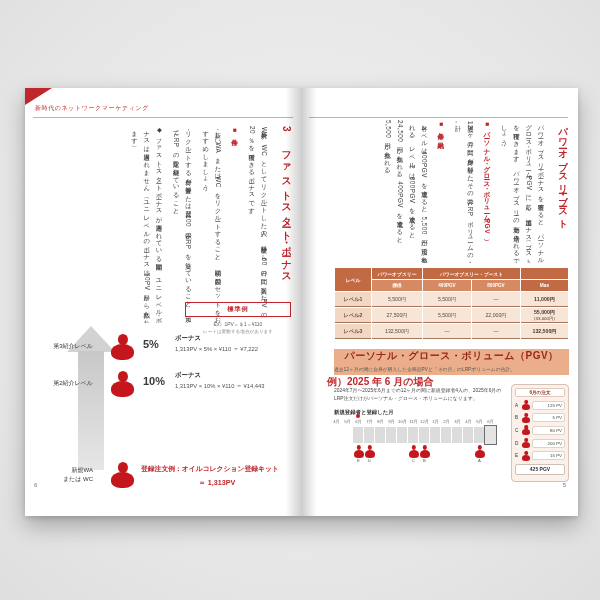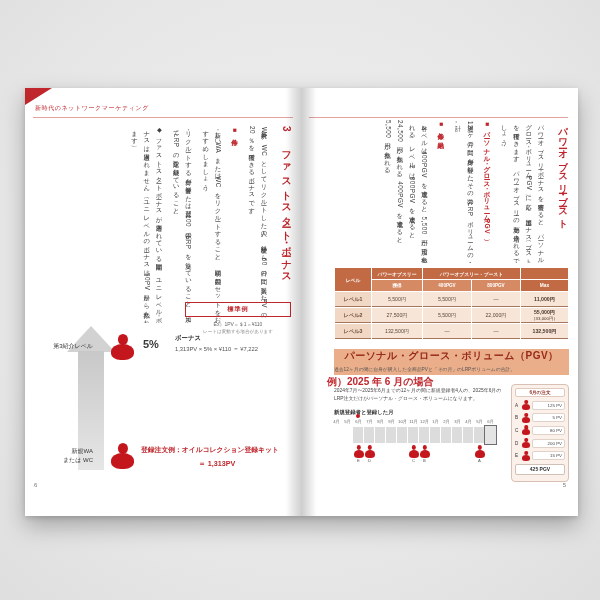--- a/index.html
+++ b/index.html
@@ -158,21 +158,30 @@
 
     <div class="d-row" style="top:244px;">
       <div class="d-label">第3紹介レベル</div>
       <span class="person p-lg d-person"></span>
       <div class="d-pct">5%</div>
       <div class="d-bonus">
         <div class="b1">ボーナス</div>
         <div class="b2">1,313PV × 5% × ¥110 ＝ ¥7,222</div>
       </div>
     </div>
-    <div class="d-row" style="top:353px;">
+    <div class="d-row" style="top:281px;">
+      <div class="d-label">第2紹介レベル</div>
+      <span class="person p-lg d-person"></span>
+      <div class="d-pct">10%</div>
+      <div class="d-bonus">
+        <div class="b1">ボーナス</div>
+        <div class="b2">1,313PV × 10% × ¥110 ＝ ¥14,443</div>
+      </div>
+    </div>
+    <div class="d-row" style="top:372px;">
       <div class="base-label">
         <div>新規WA</div>
         <div>または WC</div>
       </div>
       <span class="person p-lg d-person"></span>
       <div class="reg-red">
         <div class="r1">登録注文例：オイルコレクション登録キット</div>
         <div class="r2">＝ 1,313PV</div>
       </div>
     </div>

